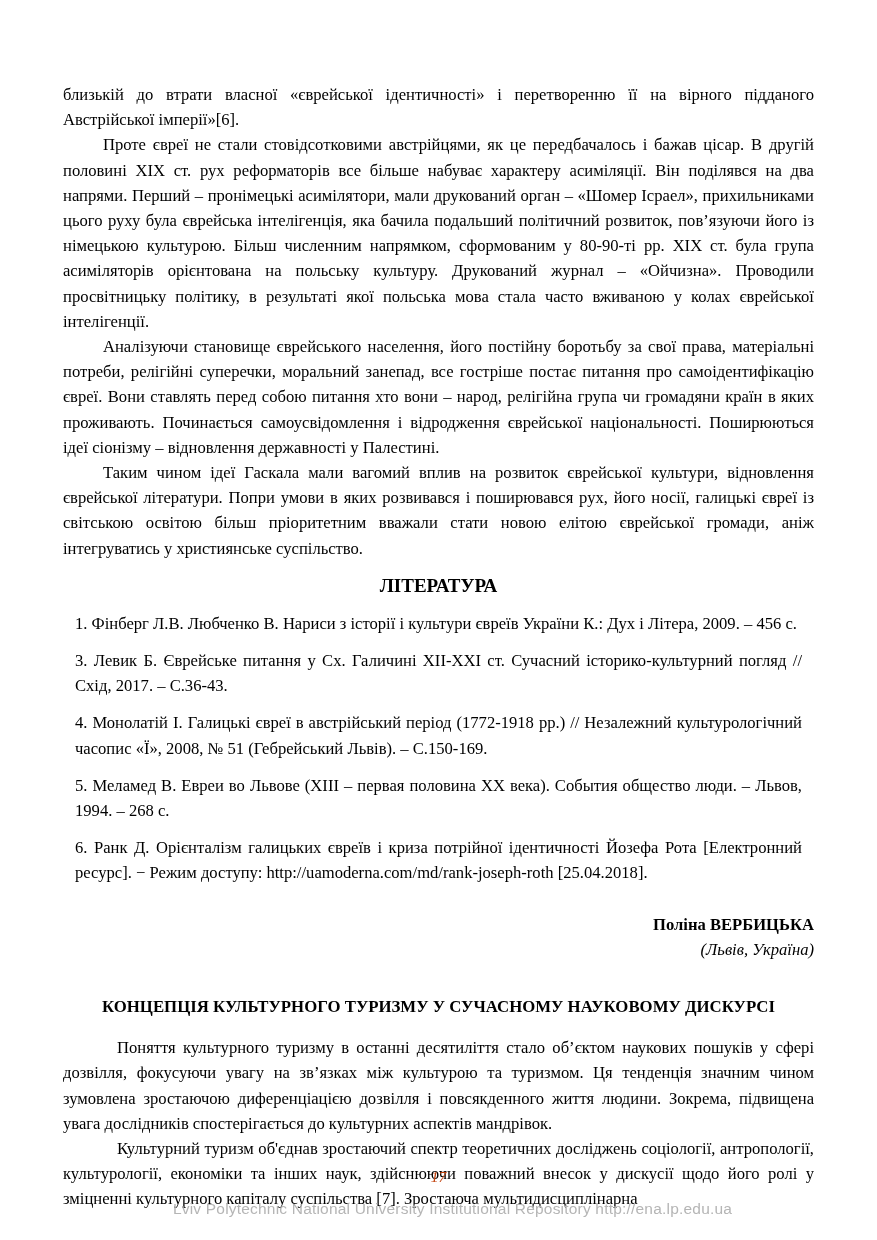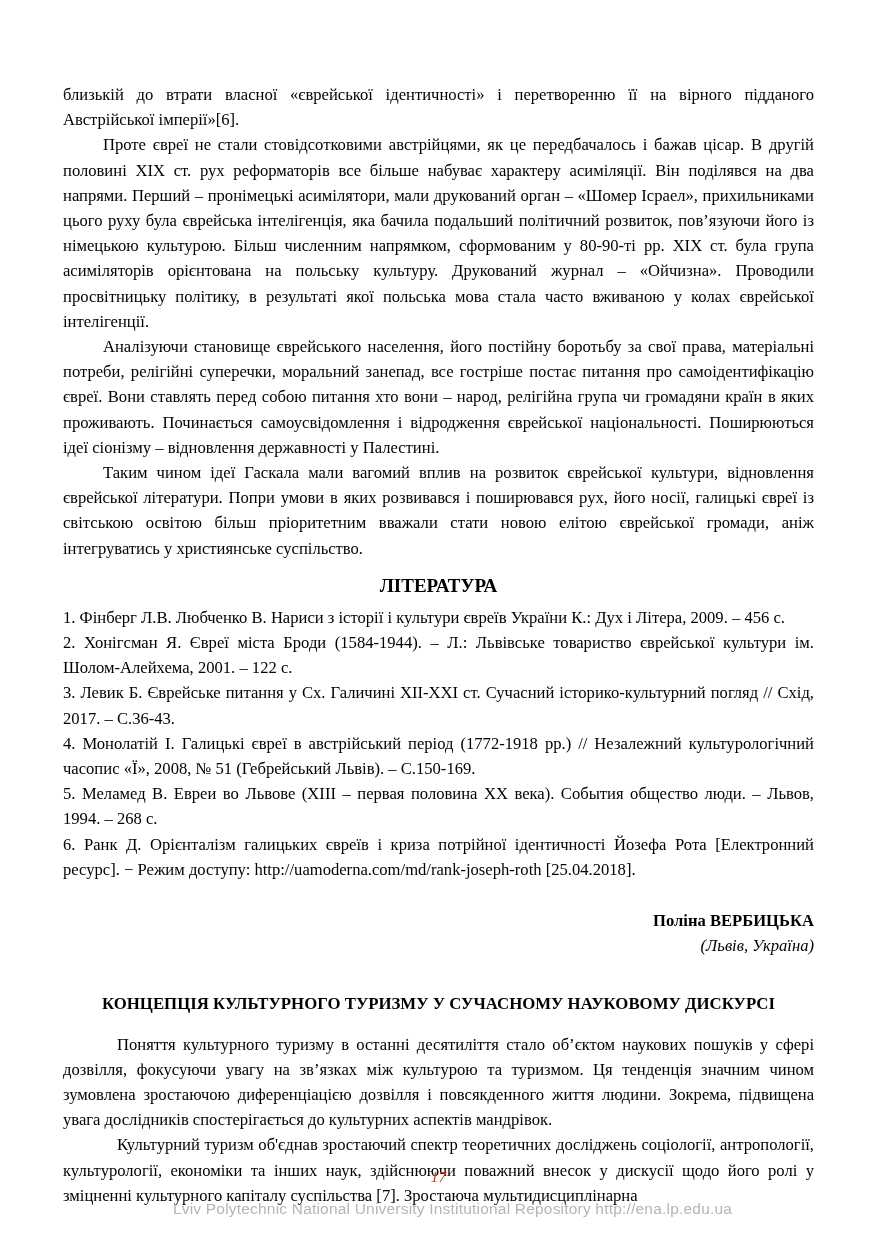--- a/index.html
+++ b/index.html
@@ -33,21 +33,21 @@
   p.ind  { text-indent: 40px; }
   p.ind2 { text-indent: 54px; }
   .lit-heading {
     margin: 12px 0 6px 0;
     font-size: 19px;
     font-weight: bold;
     text-align: center;
     line-height: 26px;
   }
   .refs p {
-    margin: 0;
+    margin: 12px;
     font-size: 16.6px;
     line-height: 25.2px;
     text-align: justify;
   }
   .author-block {
     margin-top: 26px;
     text-align: right;
     font-size: 16.6px;
     line-height: 25.2px;
     font-family: Liberation Serif, serif;
@@ -92,21 +92,20 @@
     <p class="cont">близькій до втрати власної «єврейської ідентичності» і перетворенню її на вірного підданого Австрійської імперії»[6].</p>
     <p class="ind">Проте євреї не стали стовідсотковими австрійцями, як це передбачалось і бажав цісар. В другій половині XIX ст. рух реформаторів все більше набуває характеру асиміляції. Він поділявся на два напрями. Перший – пронімецькі асимілятори, мали друкований орган – «Шомер Ісраел», прихильниками цього руху була єврейська інтелігенція, яка бачила подальший політичний розвиток, пов’язуючи його із німецькою культурою. Більш численним напрямком, сформованим у 80-90-ті рр. XIX ст. була група асиміляторів орієнтована на польську культуру. Друкований журнал – «Ойчизна». Проводили просвітницьку політику, в результаті якої польська мова стала часто вживаною у колах єврейської інтелігенції.</p>
     <p class="ind">Аналізуючи становище єврейського населення, його постійну боротьбу за свої права, матеріальні потреби, релігійні суперечки, моральний занепад, все гостріше постає питання про самоідентифікацію євреї. Вони ставлять перед собою питання хто вони – народ, релігійна група чи громадяни країн в яких проживають. Починається самоусвідомлення і відродження єврейської національності. Поширюються ідеї сіонізму – відновлення державності у Палестині.</p>
     <p class="ind">Таким чином ідеї Гаскала мали вагомий вплив на розвиток єврейської культури, відновлення єврейської літератури. Попри умови в яких розвивався і поширювався рух, його носії, галицькі євреї із світською освітою більш пріоритетним вважали стати новою елітою єврейської громади, аніж інтегруватись у християнське суспільство.</p>
   </div>
 
   <div class="lit-heading">ЛІТЕРАТУРА</div>
 
   <div class="refs">
     <p>1. Фінберг Л.В. Любченко В. Нариси з історії і культури євреїв України К.: Дух і Літера, 2009. – 456 с.</p>
-    <p>2. Хонігсман Я. Євреї міста Броди (1584-1944). – Л.: Львівське товариство єврейської культури ім. Шолом-Алейхема, 2001. – 122 с.</p>
     <p>3. Левик Б. Єврейське питання у Сх. Галичині XII-XXI ст. Сучасний історико-культурний погляд // Схід, 2017. – С.36-43.</p>
     <p>4. Монолатій І. Галицькі євреї в австрійський період (1772-1918 рр.) // Незалежний культурологічний часопис «Ї», 2008, № 51 (Гебрейський Львів). – С.150-169.</p>
     <p>5. Меламед В. Евреи во Львове (XIII – первая половина XX века). События общество люди. – Львов, 1994. – 268 с.</p>
     <p>6. Ранк Д. Орієнталізм галицьких євреїв і криза потрійної ідентичності Йозефа Рота [Електронний ресурс]. − Режим доступу: http://uamoderna.com/md/rank-joseph-roth [25.04.2018].</p>
   </div>
 
   <div class="author-block">
     <div class="author-name">Поліна ВЕРБИЦЬКА</div>
     <div class="author-loc">(Львів, Україна)</div>
   </div>

